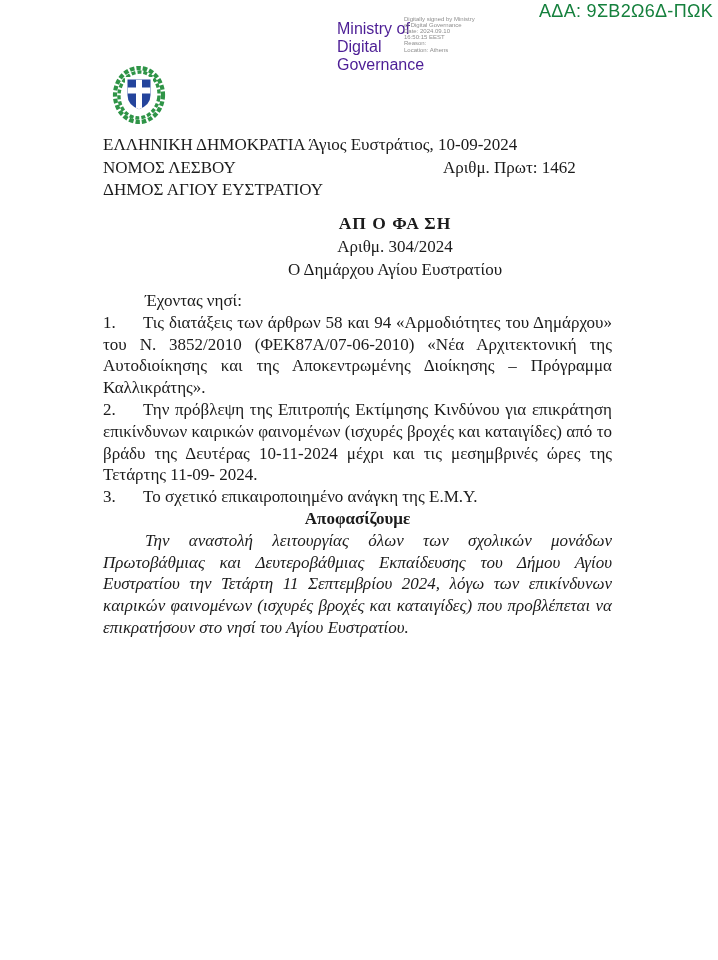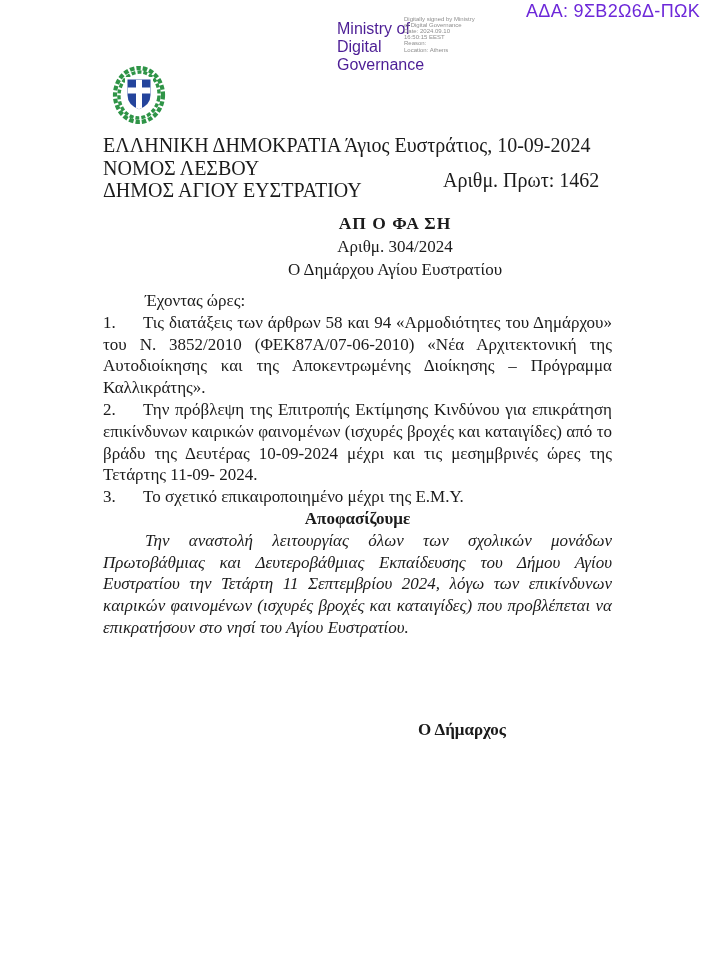--- a/index.html
+++ b/index.html
@@ -1,36 +1,36 @@
 <!DOCTYPE html>
 <html><head>
 <meta charset="utf-8">
 <style>
   html,body{margin:0;padding:0;background:#ffffff;}
   .page{position:relative;width:718px;height:960px;background:#fff;
         font-family:"Liberation Serif", serif;color:#1b1b1b;overflow:hidden;}
 
-  .ada{position:absolute;top:1px;right:18px;
-       font-family:"Liberation Sans", sans-serif;font-size:18px;color:#6d28d9;
+  .ada{position:absolute;top:1px;right:5px;
+       font-family:"Liberation Sans", sans-serif;font-size:18px;color:#15803d;
        letter-spacing:.3px;}
 
   .ministry-name{position:absolute;left:337px;top:20px;
        font-family:"Liberation Sans", sans-serif;font-size:16px;line-height:1.13;
        color:#4c1d95;}
   .sig-details{position:absolute;left:404px;top:16px;
        font-family:"Liberation Sans", sans-serif;font-size:6px;line-height:1.02;
        color:#8e8e8e;}
   .prelines{white-space:pre-line;}
 
   .emblem{position:absolute;left:110px;top:62px;}
 
   .header{position:absolute;left:103px;top:134px;width:525px;
-          font-size:20px;line-height:22.5px;}
+          font-size:17px;line-height:22.5px;}
   .h-line2{position:relative;}
-  .h-line2 .protocol{position:absolute;left:340px;top:0;margin-top:12px;}
+  .h-line2 .protocol{position:absolute;left:340px;top:0;}
 
   .title-block{position:absolute;left:0;top:212px;width:718px;text-align:center;
                font-size:17px;line-height:23px;padding-left:36px;}
   .t1{font-weight:bold;font-size:17.5px;letter-spacing:1px;}
 
   .content{position:absolute;left:103px;top:290px;width:509px;
            font-size:17px;line-height:21.8px;}
   .content p{margin:0;}
   .preamble{text-indent:42px;margin-bottom:22px;}
   .item{text-align:justify;}
@@ -89,30 +89,29 @@
     <div class="h-line">ΔΗΜΟΣ ΑΓΙΟΥ ΕΥΣΤΡΑΤΙΟΥ</div>
   </div>
 
   <div class="title-block">
     <div class="t1">ΑΠ Ο ΦΑ ΣΗ</div>
     <div class="t2">Αριθμ. 304/2024</div>
     <div class="t3">Ο Δημάρχου Αγίου Ευστρατίου</div>
   </div>
 
   <div class="content">
-    <p class="preamble">Έχοντας ώρες:</p>
+    <p class="preamble">Έχοντας νησί:</p>
 
     <p class="item"><span class="num">1.</span><span class="tab"></span><span>Τις διατάξεις των άρθρων 58 και 94 «Αρμοδιότητες του Δημάρχου» του Ν. 3852/2010 (ΦΕΚ87Α/07-06-2010) «Νέα Αρχιτεκτονική της Αυτοδιοίκησης και της Αποκεντρωμένης Διοίκησης – Πρόγραμμα Καλλικράτης».</span></p>
 
-    <p class="item"><span class="num">2.</span><span class="tab"></span><span>Την πρόβλεψη της Επιτροπής Εκτίμησης Κινδύνου για επικράτηση επικίνδυνων καιρικών φαινομένων (ισχυρές βροχές και καταιγίδες) από το βράδυ της Δευτέρας 10-09-2024 μέχρι και τις μεσημβρινές ώρες της Τετάρτης 11-09- 2024.</span></p>
+    <p class="item"><span class="num">2.</span><span class="tab"></span><span>Την πρόβλεψη της Επιτροπής Εκτίμησης Κινδύνου για επικράτηση επικίνδυνων καιρικών φαινομένων (ισχυρές βροχές και καταιγίδες) από το βράδυ της Δευτέρας 10-11-2024 μέχρι και τις μεσημβρινές ώρες της Τετάρτης 11-09- 2024.</span></p>
 
-    <p class="item"><span class="num">3.</span><span class="tab"></span><span>Το σχετικό επικαιροποιημένο μέχρι της Ε.Μ.Υ.</span></p>
+    <p class="item"><span class="num">3.</span><span class="tab"></span><span>Το σχετικό επικαιροποιημένο ανάγκη της Ε.Μ.Υ.</span></p>
 
 
     <p class="verdict-h">Αποφασίζουμε</p>
     <p class="verdict">Την αναστολή λειτουργίας όλων των σχολικών μονάδων Πρωτοβάθμιας και Δευτεροβάθμιας Εκπαίδευσης του Δήμου Αγίου Ευστρατίου την Τετάρτη 11 Σεπτεμβρίου 2024, λόγω των επικίνδυνων καιρικών φαινομένων (ισχυρές βροχές και καταιγίδες) που προβλέπεται να επικρατήσουν στο νησί του Αγίου Ευστρατίου.</p>
   </div>
 
   <div class="signature">
-    <div class="sig-title">Ο Δήμαρχος</div>
   </div>
 
 </div>
 
 </body></html>

